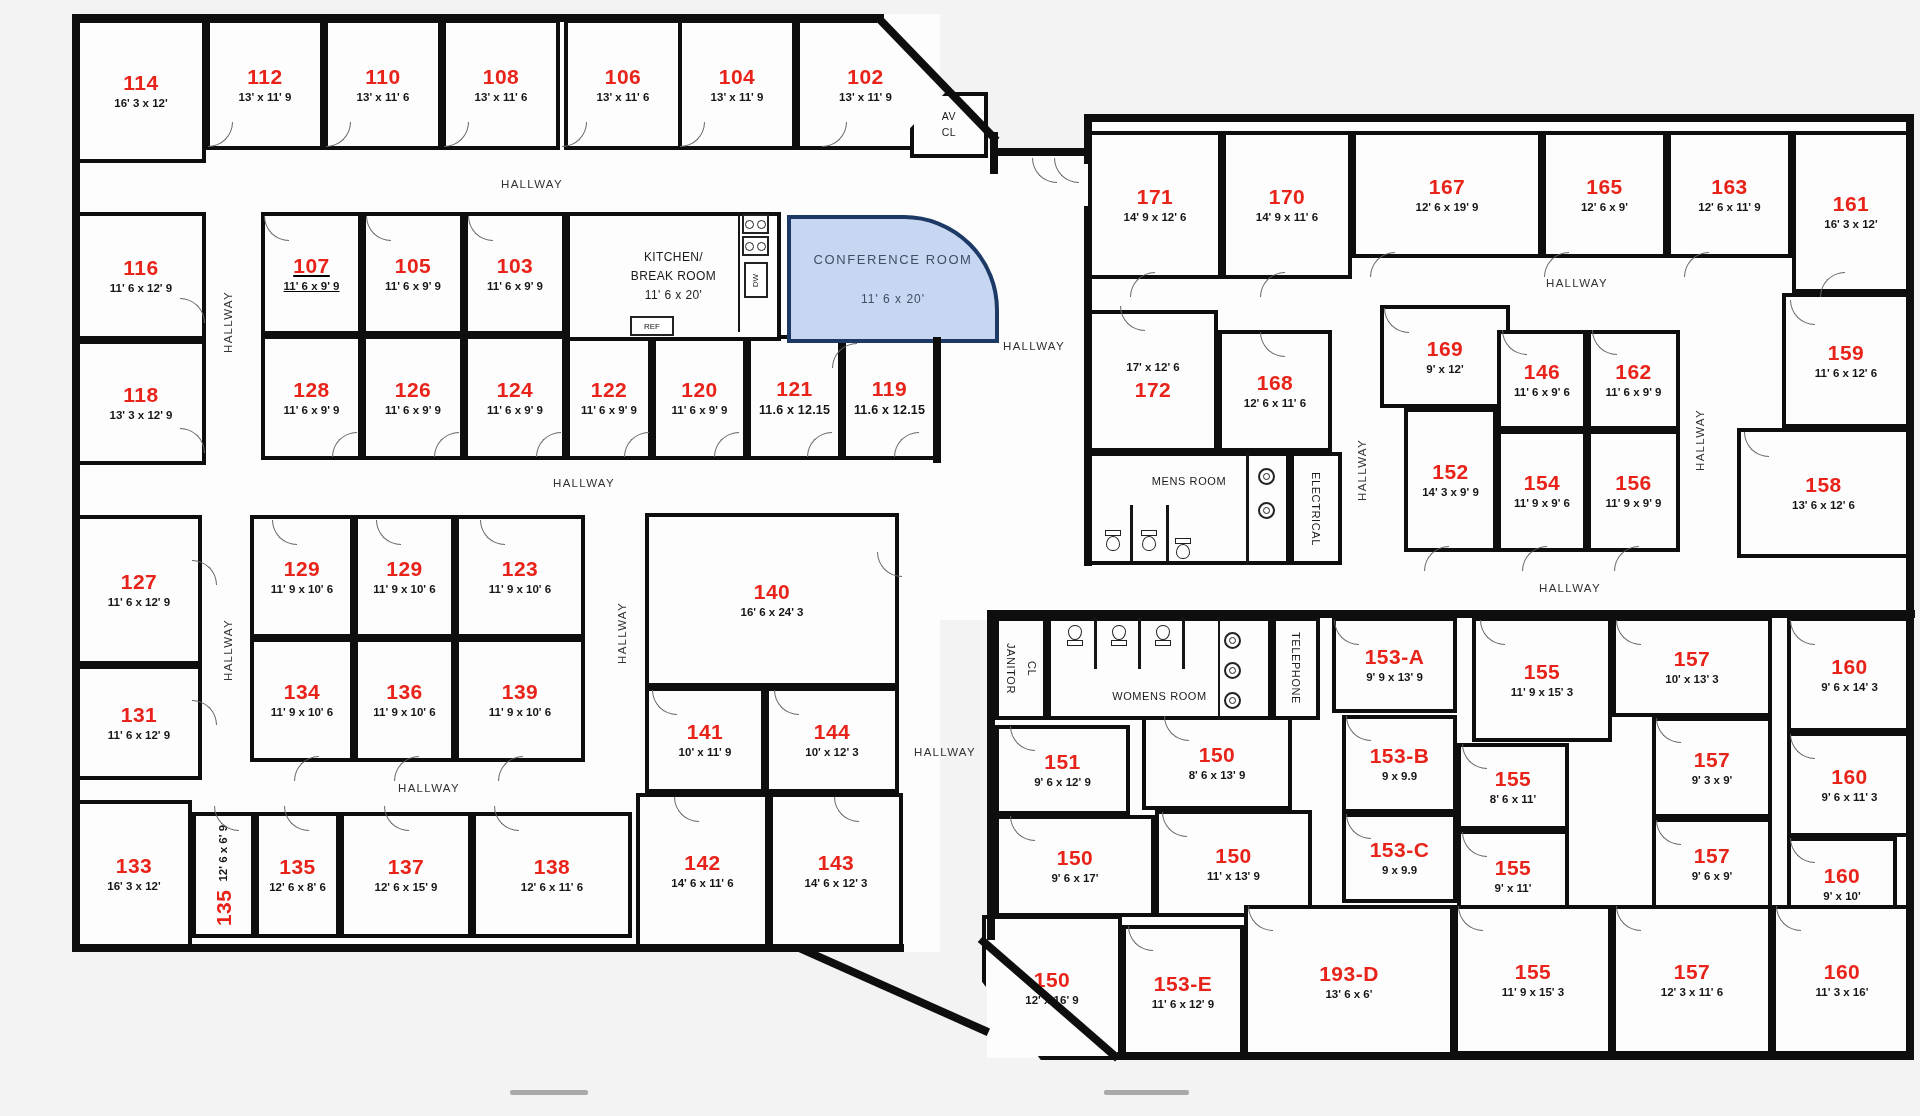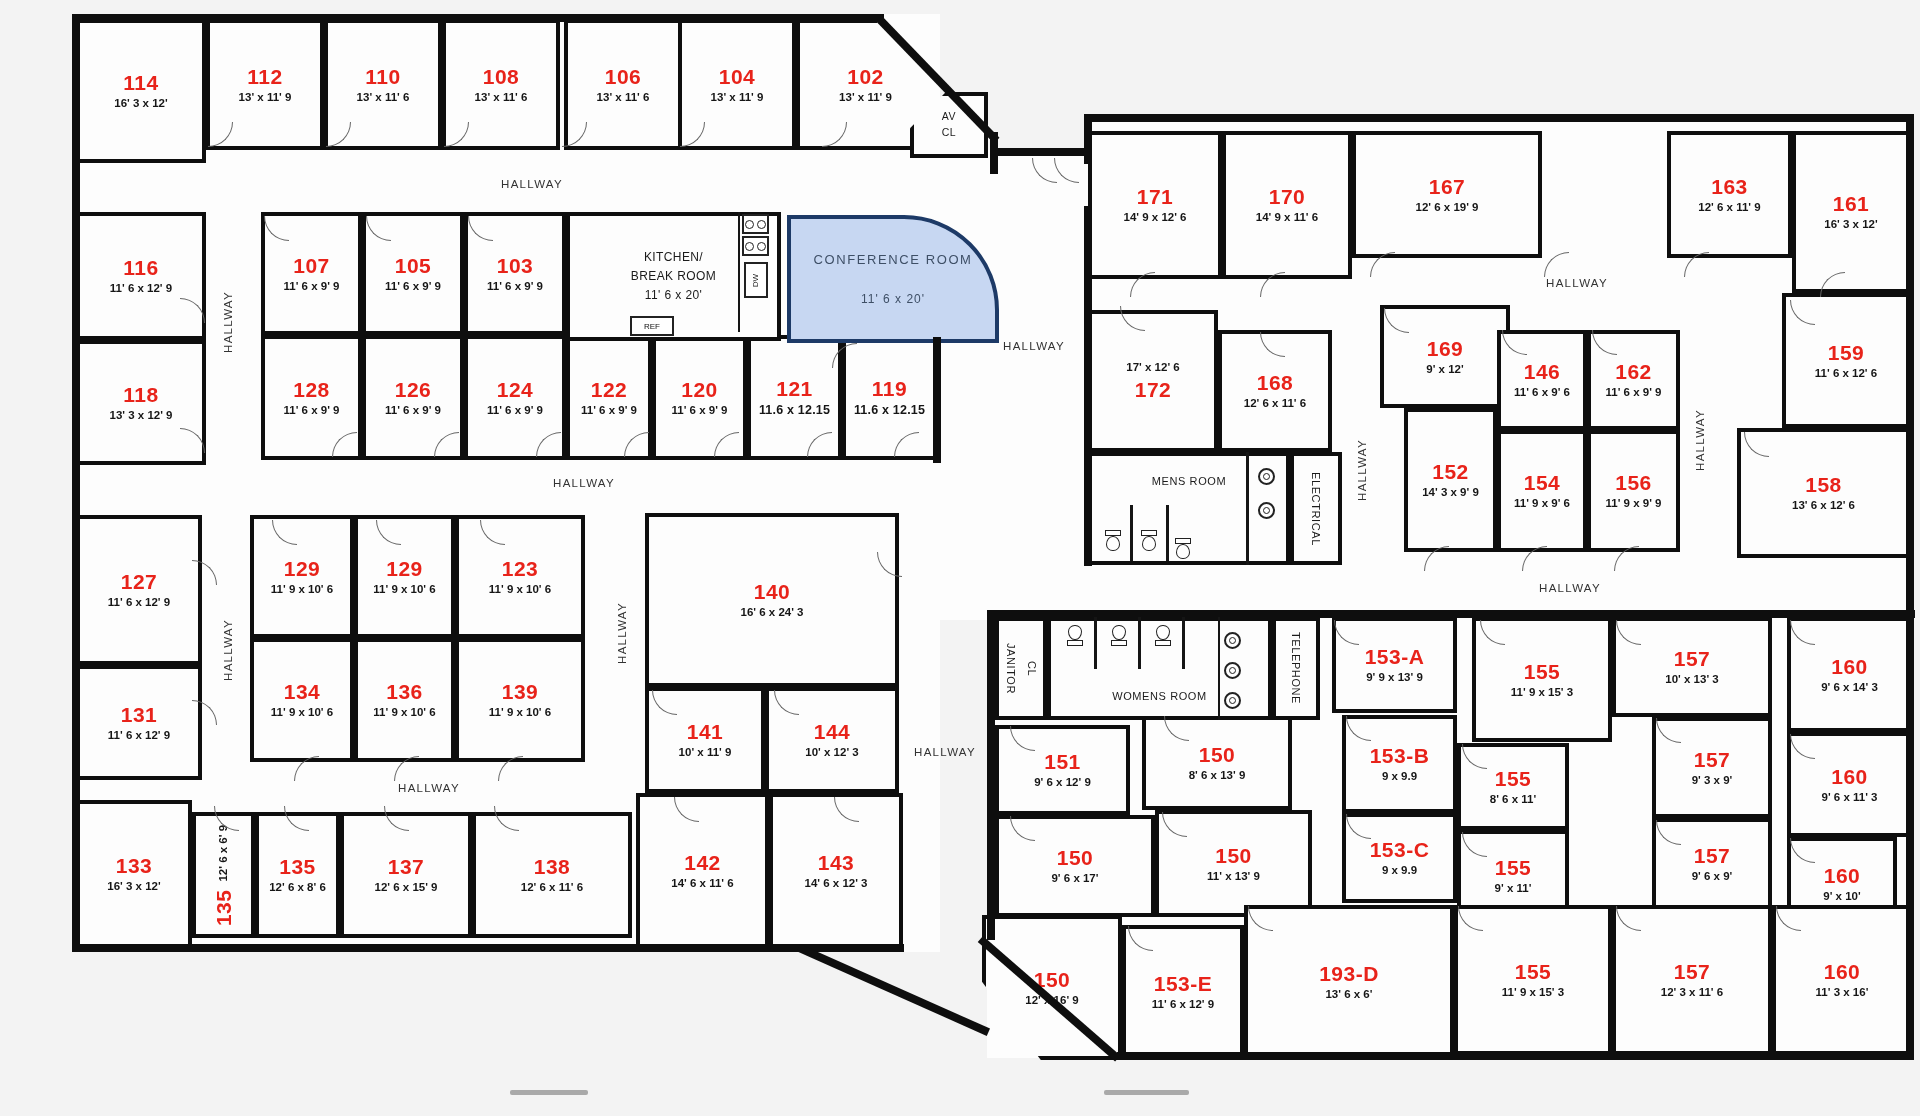--- a/index.html
+++ b/index.html
@@ -123,21 +123,21 @@
         <div class="rnum">116</div>
         <div class="rdims">11' 6 x 12' 9</div>
       </div>
     </div>
     <div class="room" style="position: absolute; left: 44px; top: 340px; width: 130px; height: 125px;">
       <div class="lwrap">
         <div class="rnum">118</div>
         <div class="rdims">13' 3 x 12' 9</div>
       </div>
     </div>
-    <div class="room" style="position: absolute; left: 229px; top: 212px; width: 101px; height: 123px;">
+    <div class="room" style="position: absolute; left: 229px; top: 212px; width: 101px; height: 123px; text-decoration: underline;">
       <div class="lwrap">
         <div class="rnum">107</div>
         <div class="rdims">11' 6 x 9' 9</div>
       </div>
     </div>
     <div class="room" style="position: absolute; left: 330px; top: 212px; width: 102px; height: 123px;">
       <div class="lwrap">
         <div class="rnum">105</div>
         <div class="rdims">11' 6 x 9' 9</div>
       </div>
@@ -307,20 +307,26 @@
     <div class="room" style="position: absolute; left: 1190px; top: 131px; width: 130px; height: 148px;">
       <div class="lwrap">
         <div class="rnum">170</div>
         <div class="rdims">14' 9 x 11' 6</div>
       </div>
     </div>
     <div class="room" style="position: absolute; left: 1320px; top: 131px; width: 190px; height: 127px;">
       <div class="lwrap">
         <div class="rnum">167</div>
         <div class="rdims">12' 6 x 19' 9</div>
+      </div>
+    </div>
+    <div class="room" style="position: absolute; left: 1510px; top: 131px; width: 125px; height: 127px;">
+      <div class="lwrap">
+        <div class="rnum">165</div>
+        <div class="rdims">12' 6 x 9'</div>
       </div>
     </div>
     <div class="room" style="position: absolute; left: 1635px; top: 131px; width: 125px; height: 127px;">
       <div class="lwrap">
         <div class="rnum">163</div>
         <div class="rdims">12' 6 x 11' 9</div>
       </div>
     </div>
     <div class="room" style="position: absolute; left: 1760px; top: 131px; width: 118px; height: 162px;">
       <div class="lwrap">

